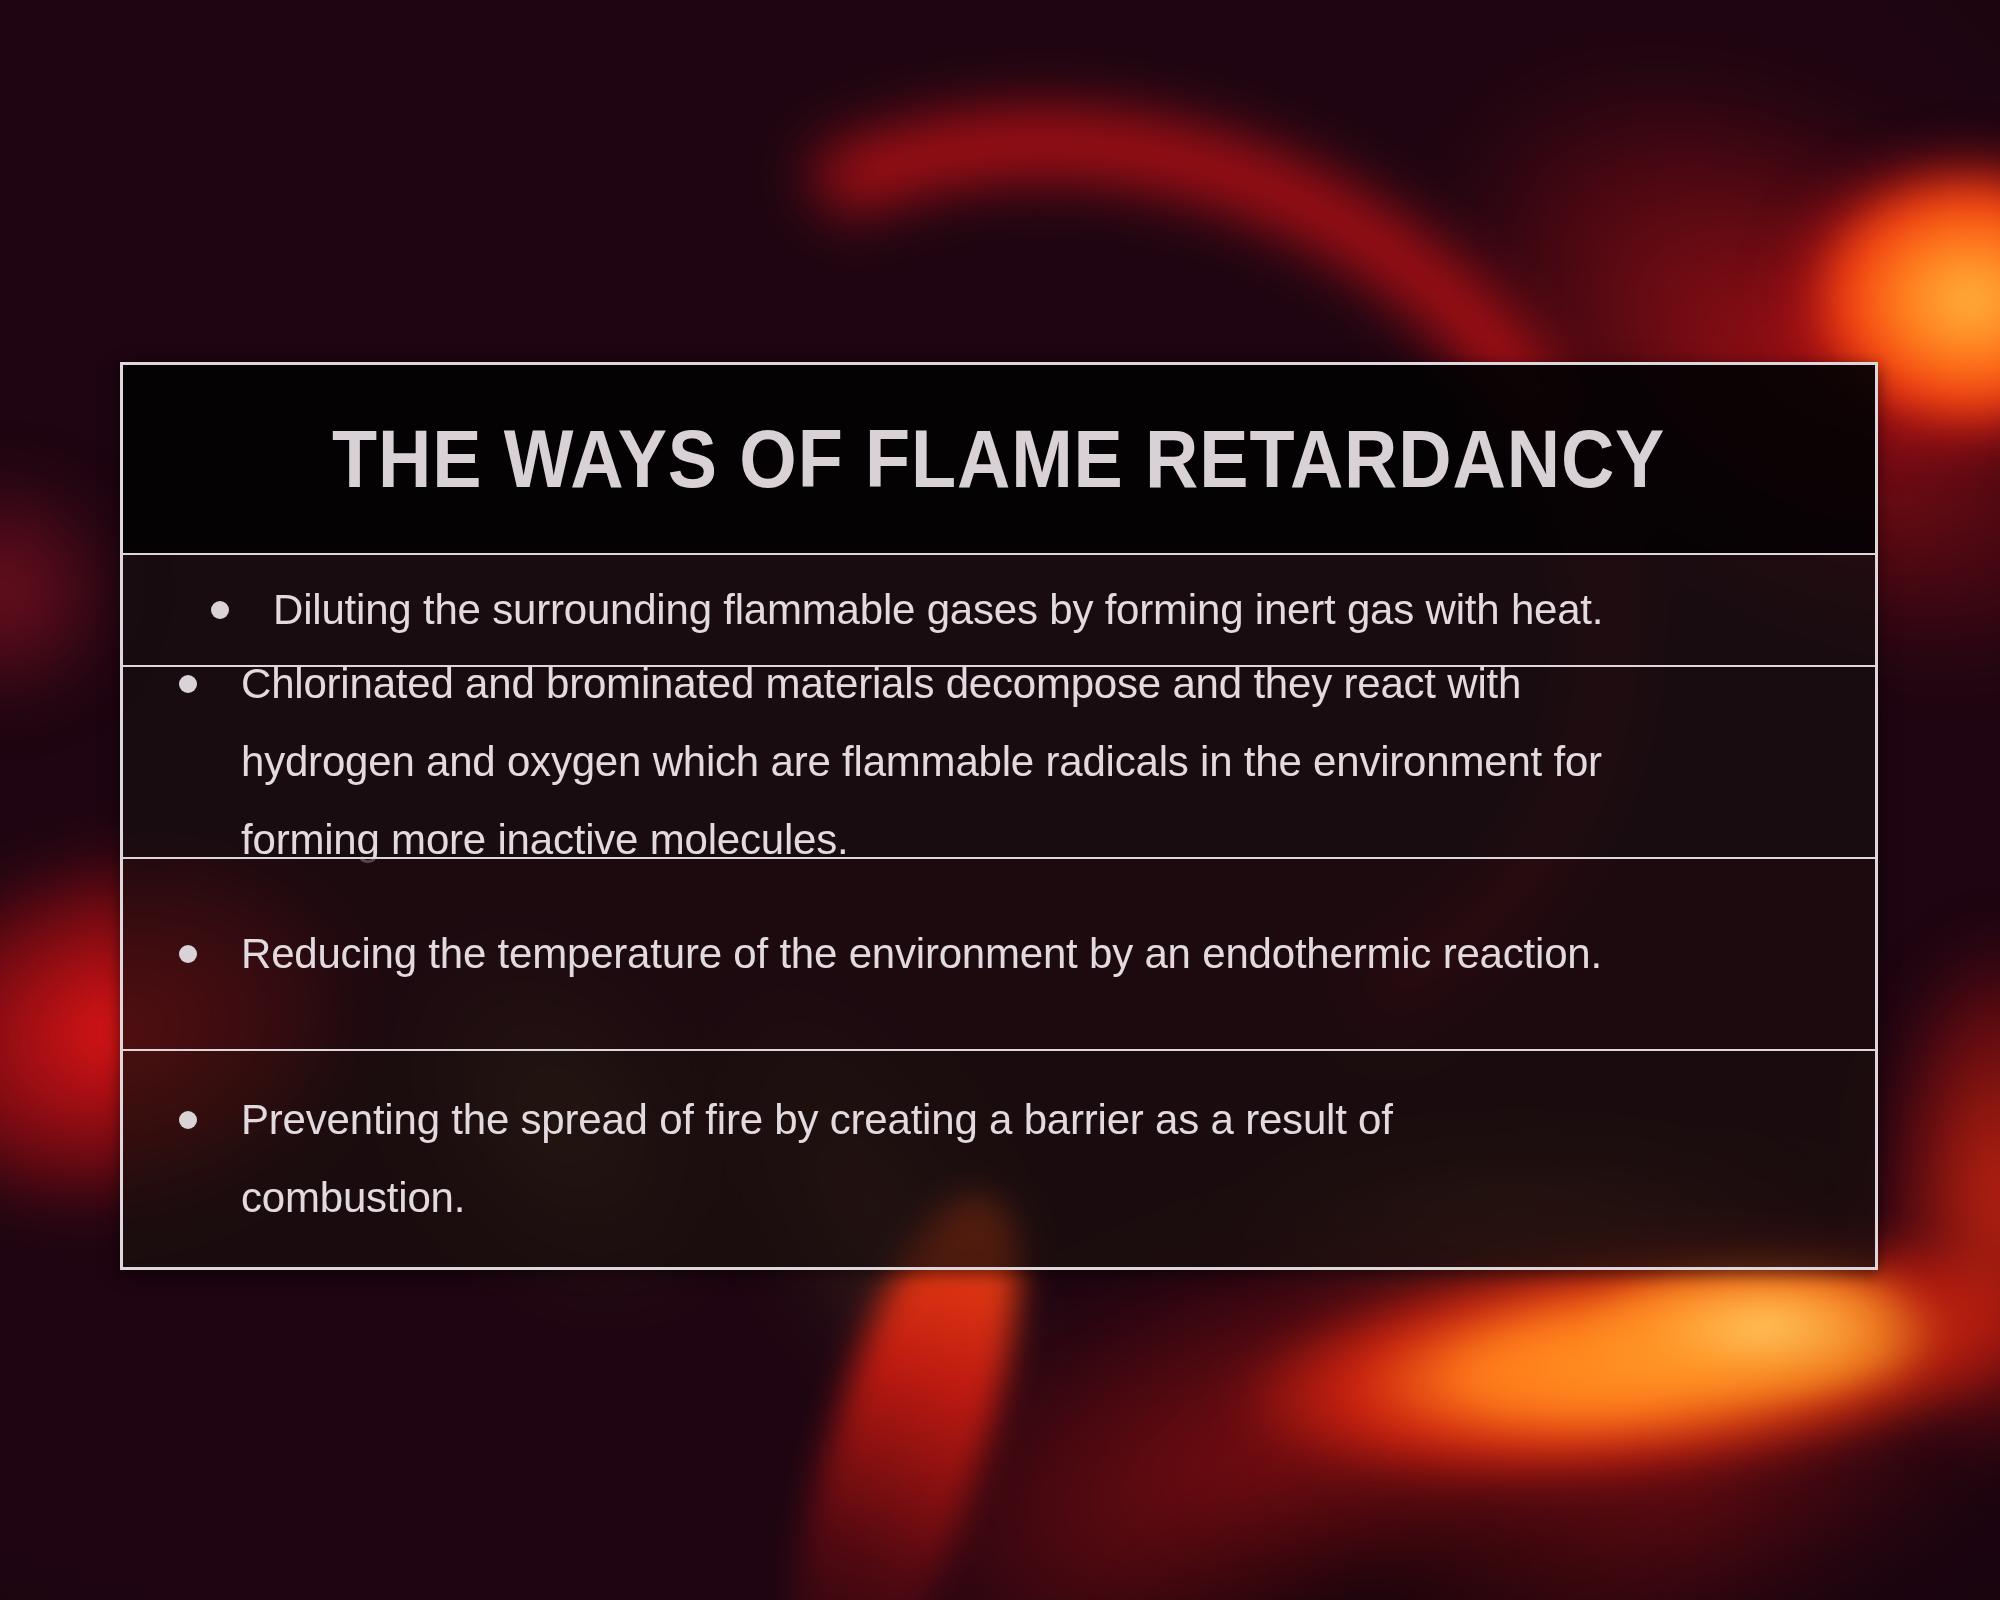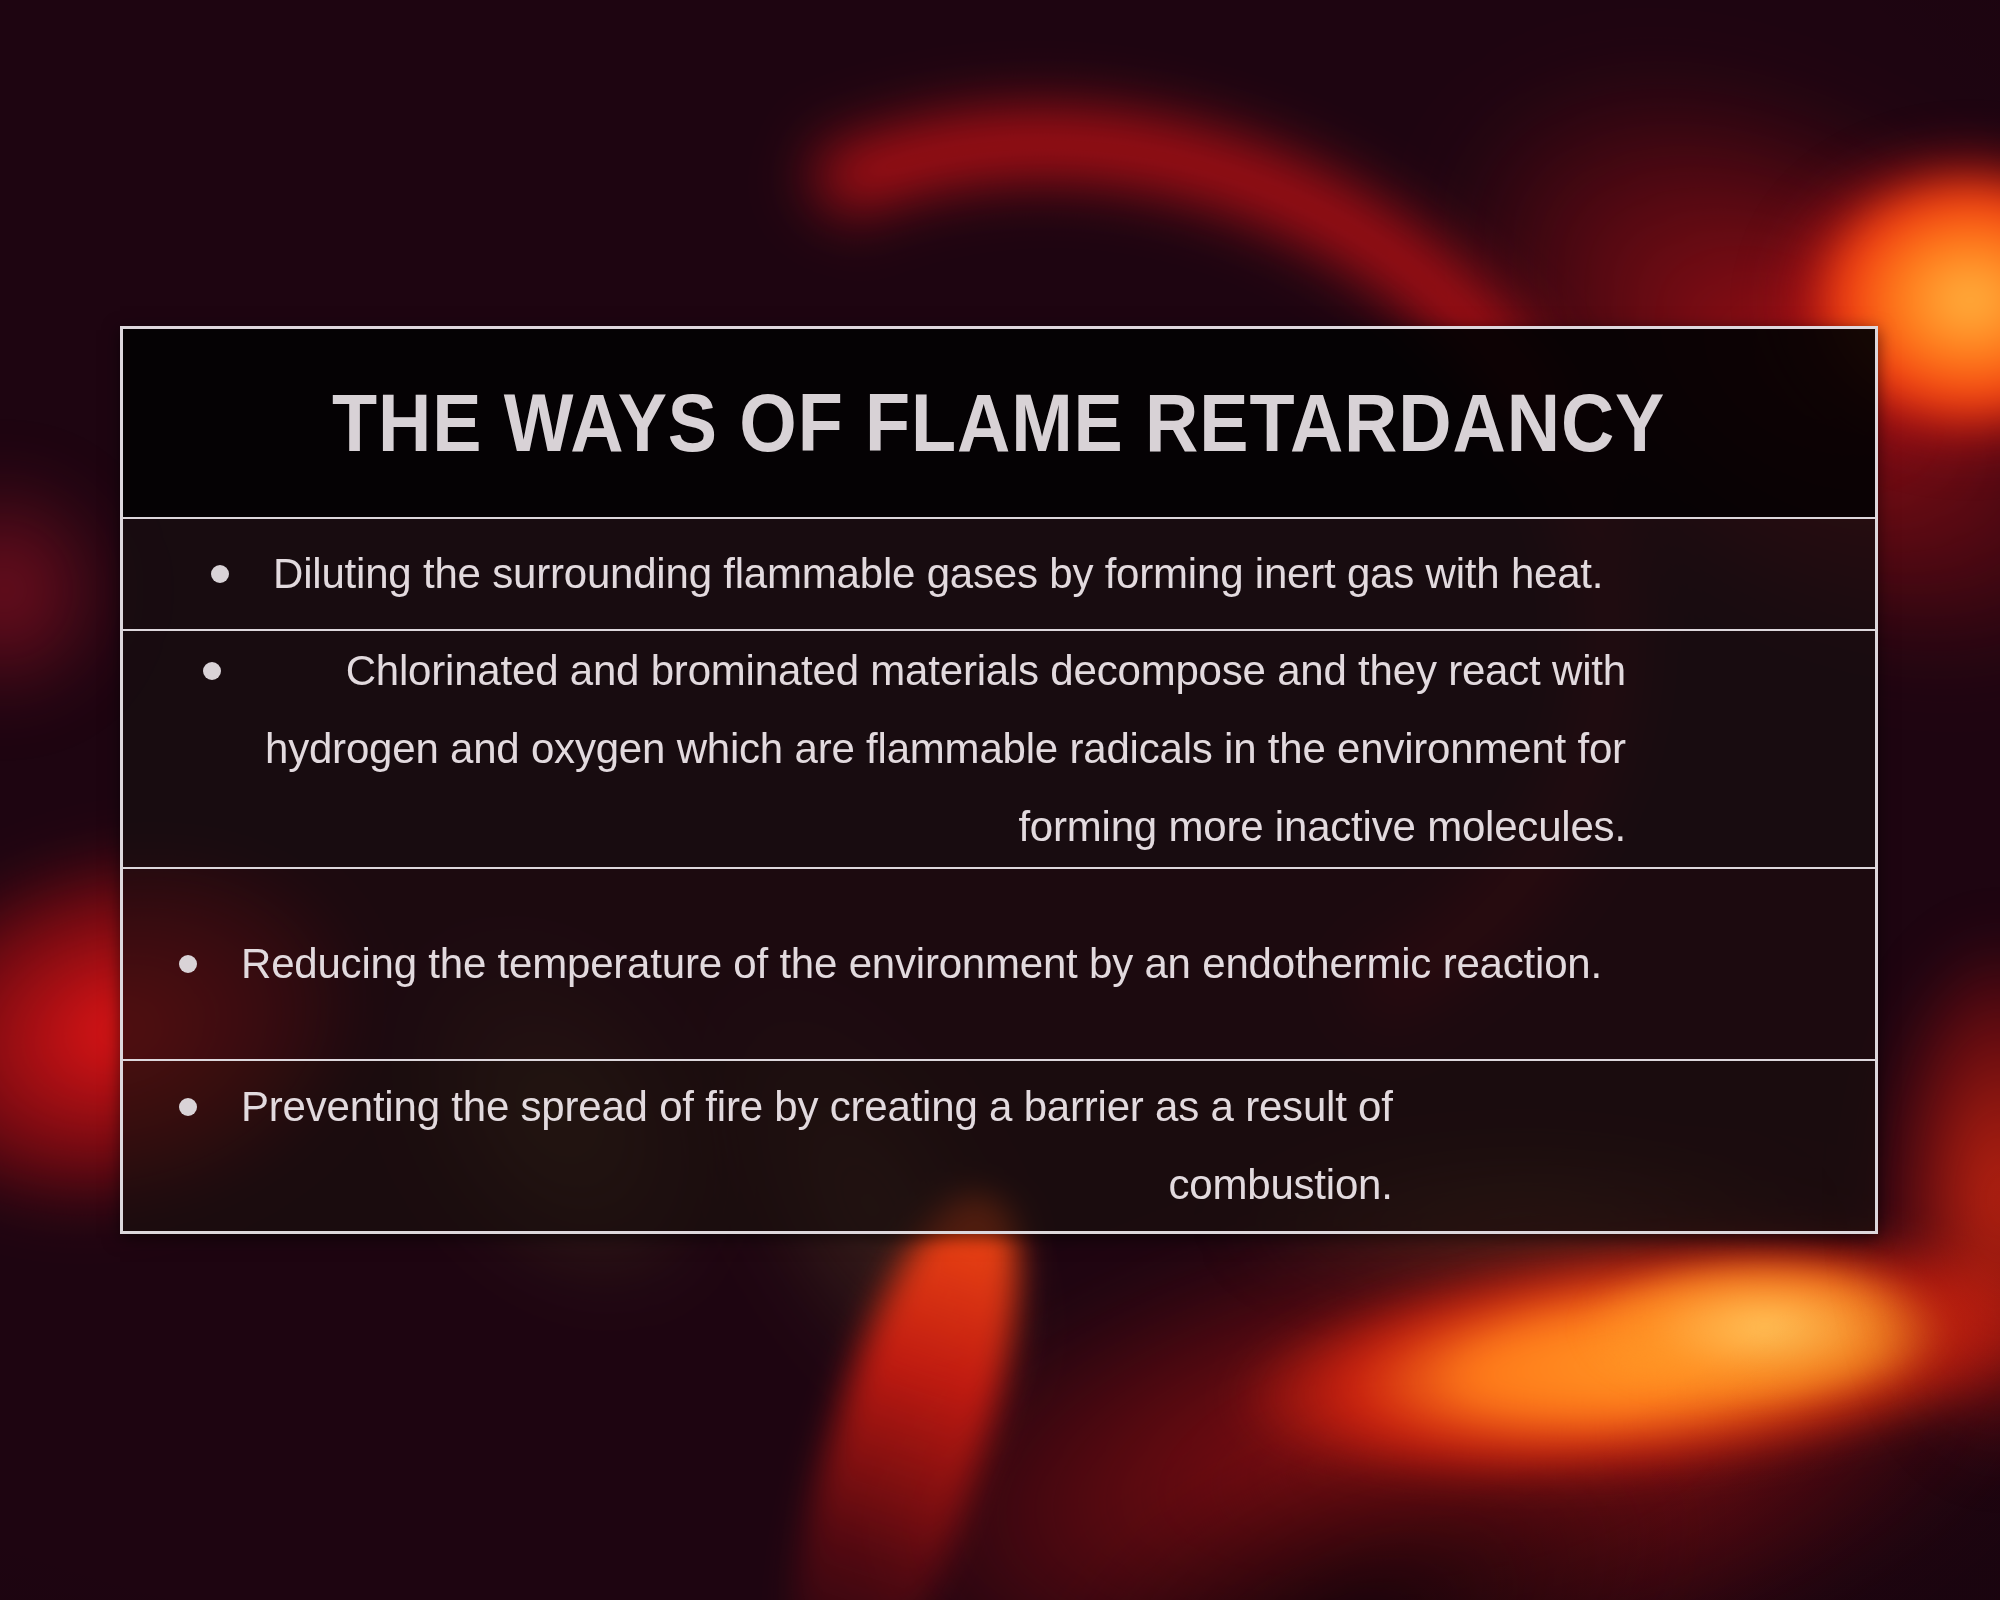--- a/index.html
+++ b/index.html
@@ -86,45 +86,45 @@
     background:radial-gradient(closest-side, rgba(235,45,16,0.85), rgba(180,16,16,0.4) 60%, transparent 85%);
     filter:blur(28px);
   }
   .vignette {
     inset:0;
     background:radial-gradient(ellipse 140% 120% at 35% 40%, rgba(0,0,0,0) 52%, rgba(8,1,5,0.55) 100%);
   }
 
   
   .panel {
-    position:absolute; left:120px; top:326px; width:1758px; height:908px;
+    position:absolute; left:120px; top:362px; width:1758px; height:908px;
     box-sizing:border-box;
     border:3px solid var(--panel-border, rgba(225,219,224,0.92));
     box-shadow:0 4px 16px rgba(0,0,0,0.55);
-    display:flex; flex-direction:column;text-align:right;
+    display:flex; flex-direction:column;
   }
   .title-row {
     flex:none; height:188px;
     display:flex; align-items:center; justify-content:center;
     background:var(--title-row-bg, rgba(3,2,3,0.93));
   }
   .panel-title {
     font-weight:700; font-size:82px; line-height:1;
     letter-spacing:1px; white-space:nowrap;
     transform:scaleX(0.9);
     color:var(--title-text, #d8d2d6);
   }
   .row {
     box-sizing:border-box;
     border-top:2px solid var(--panel-border, rgba(225,219,224,0.85));
     background:var(--row-bg, rgba(22,14,16,0.80));
     display:flex; align-items:center;
   }
   .row-1 { height:112px;padding-left:32px; }
-  .row-2 { height:238px;padding-left:24px; }
+  .row-2 { height:192px; }
   .row-3 { height:192px; background:rgba(28,13,15,0.72); }
   .row-4 { flex:1; background:rgba(25,15,13,0.74); }
   .bullet-line { display:flex; align-items:flex-start; padding:0 60px 0 56px; }
   .marker {
     flex:none; width:18px; height:18px; border-radius:50%;
     background:#d9d3d7; margin:30px 44px 0 0;
   }
   .bullet-text {
     margin:0; font-size:42px; line-height:78px; letter-spacing:-0.2px;
     color:var(--bullet-text, #e2dade);

